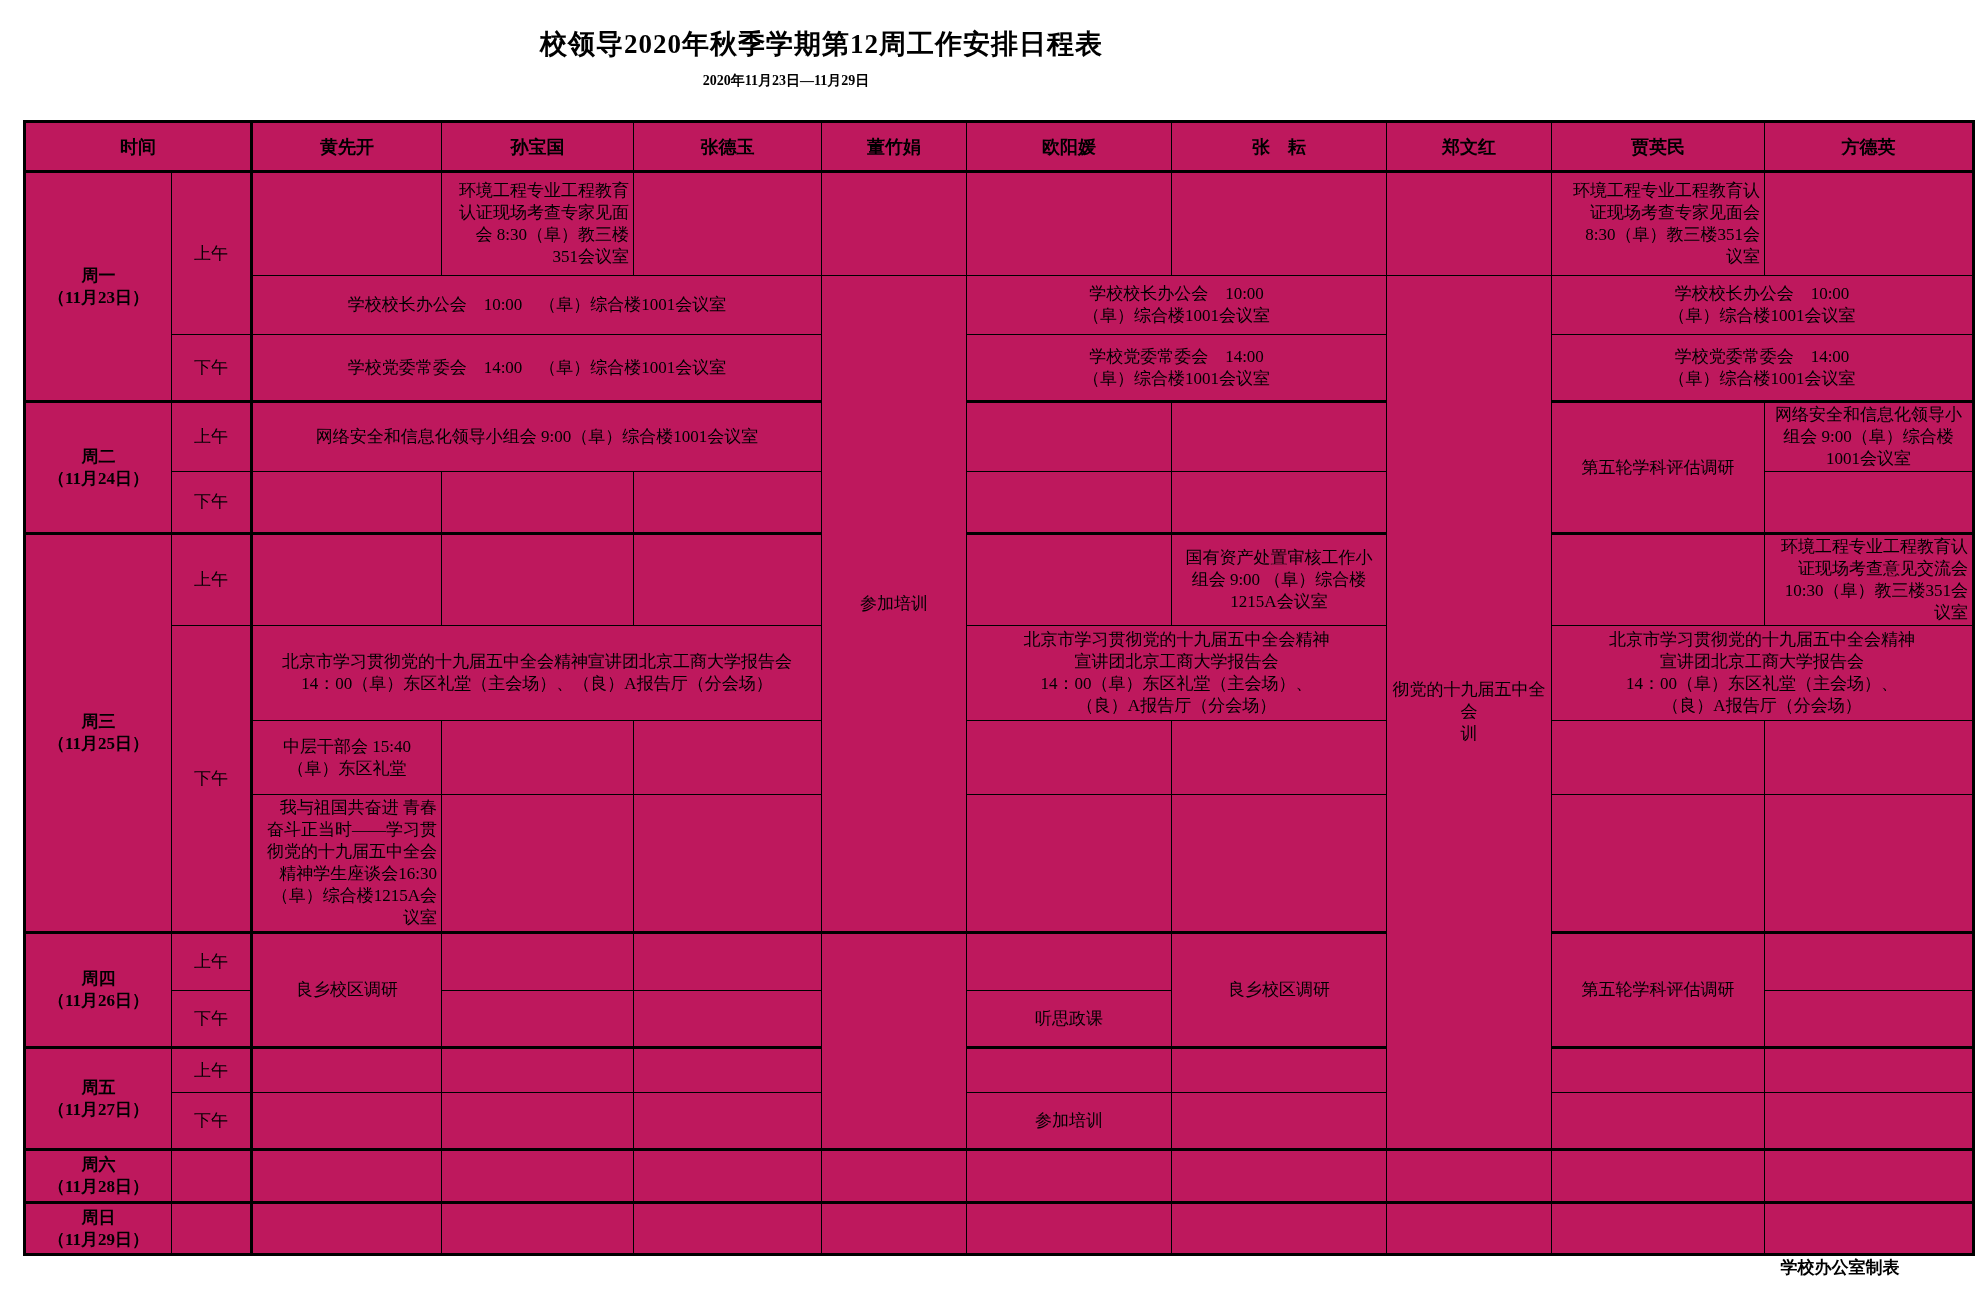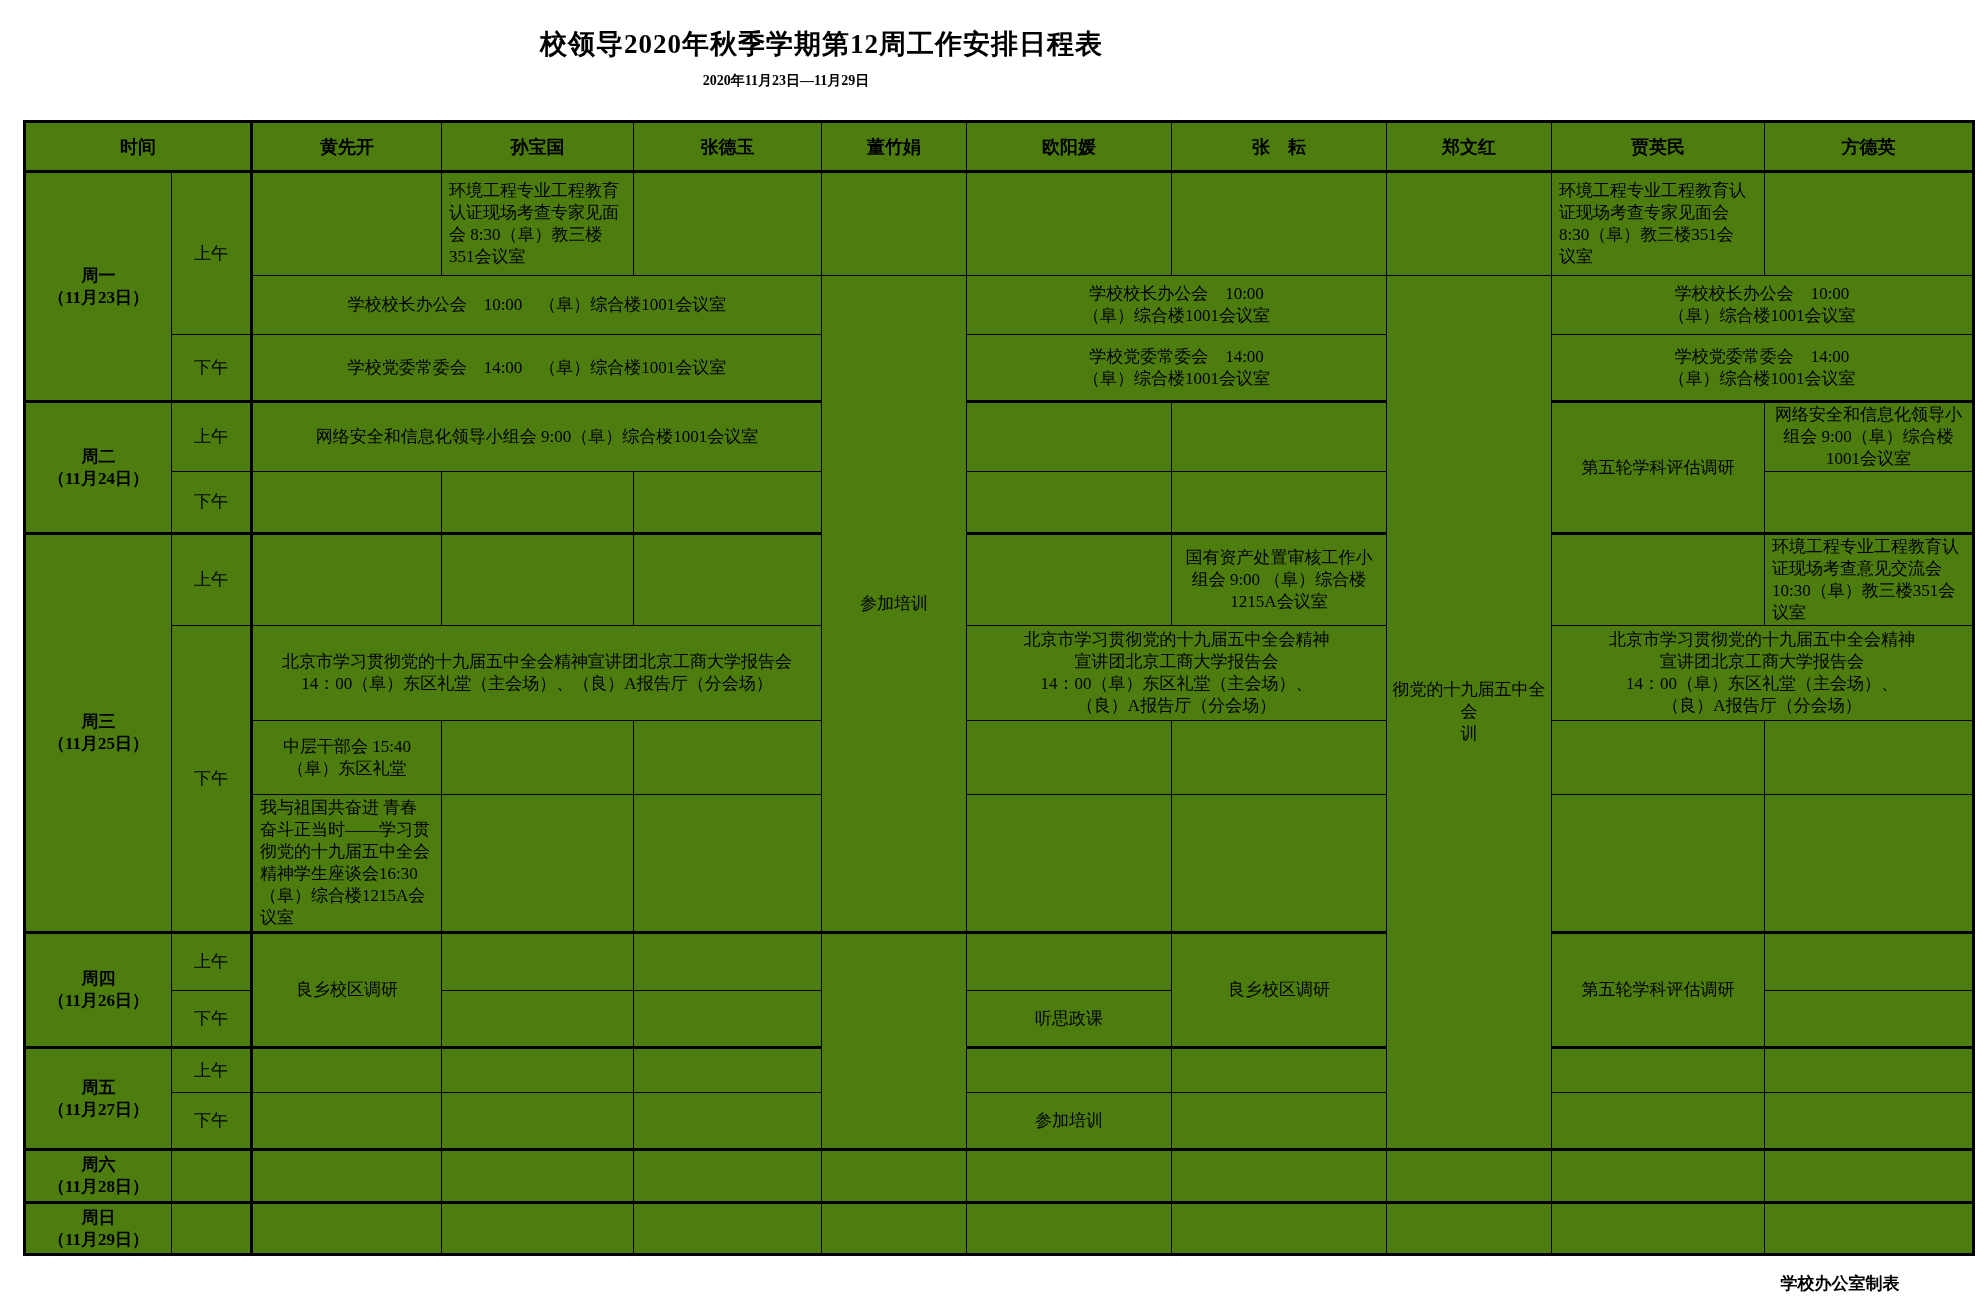--- a/index.html
+++ b/index.html
@@ -12,37 +12,37 @@
     position:absolute;top:26px;left:38px;width:1567px;
     text-align:center;font-size:27px;font-weight:bold;letter-spacing:1px;
   }
   .page-subtitle{
     position:absolute;top:72px;left:23px;width:1526px;
     text-align:center;font-size:14px;font-weight:bold;
   }
   table.sched{
     position:absolute;left:23px;top:120px;
     border-collapse:collapse;table-layout:fixed;
-    border:3px solid #000;background:#4d7c0f;padding-left:37px;
+    border:3px solid #000;background:#be185d;padding-left:37px;
   }
   .sched td,.sched th{
     border:1.5px solid #000;
     padding:1px 3px;
     text-align:center;vertical-align:middle;
     font-size:17px;line-height:22px;
     white-space:pre-line;overflow:hidden;
   }
   .sched th{font-size:18px;font-weight:bold;}
   .sched tr.ds > td{border-top-width:3px;}
   .sched td.tl,.sched th.tl{border-left-width:3px;font-family:Liberation Serif, serif;}
-  .sched td.left{text-align:left;padding-left:7px;padding-right:4px;}
+  .sched td.left{text-align:right;padding-left:7px;padding-right:4px;}
   .sched td.day{font-weight:bold;margin-left:45px;}
   .page-footer{
     position:absolute;top:1256px;left:1770px;width:140px;
-    text-align:center;font-size:17px;font-weight:bold;margin-top:16px;
+    text-align:center;font-size:17px;font-weight:bold;
   }
 </style>
 </head>
 <body>
 
 <div class="page-title">校领导2020年秋季学期第12周工作安排日程表</div>
 <div class="page-subtitle">2020年11月23日—11月29日</div>
 
 <table class="sched">
   <colgroup>

